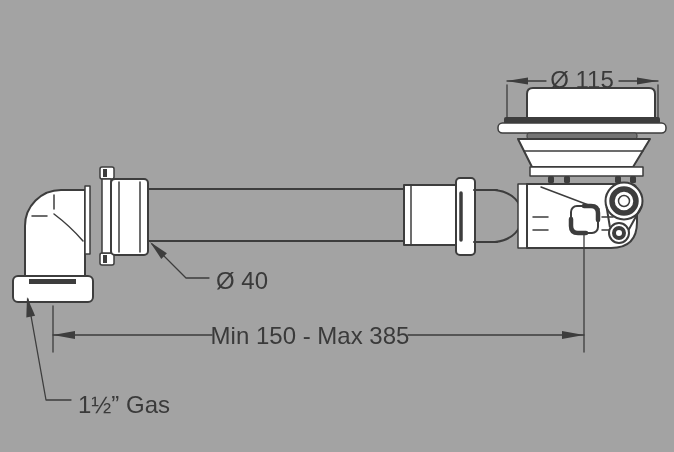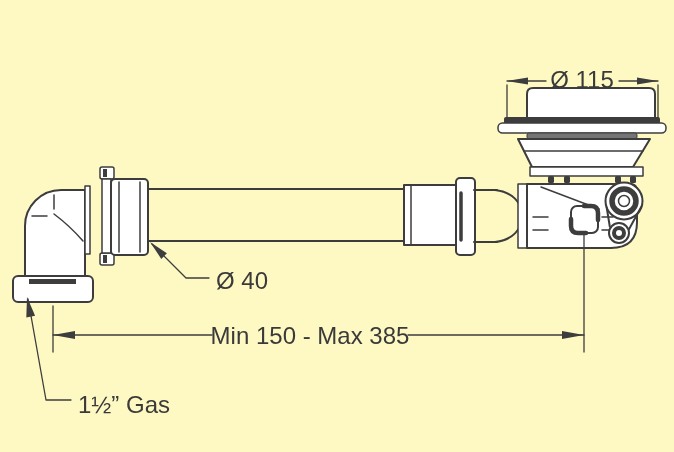--- a/index.html
+++ b/index.html
@@ -1,17 +1,17 @@
 <!DOCTYPE html>
 <html><head>
 <meta charset="utf-8">
 <style>
   html,body { margin:0; padding:0; background:#ffffff; }
   .canvas {
-    position:relative; width:674px; height:452px; background:#fef9c3; overflow:hidden;
+    position:relative; width:674px; height:452px; background:#a3a3a3; overflow:hidden;
     font-family:"Liberation Sans", sans-serif;
   }
   svg { display:block; }
   .part  { fill:#ffffff; stroke:#3d3d3d; stroke-width:2; stroke-linejoin:round; }
   .ln    { fill:none; stroke:#3d3d3d; stroke-width:2; stroke-linecap:round; stroke-linejoin:round; }
   .thin  { stroke-width:1.5; }
   .hair  { stroke-width:1.3; }
   .thick { stroke-width:4.5; }
   .dark  { fill:#3d3d3d; stroke:none; }
   .gasket{ fill:#757575; stroke:#3d3d3d; stroke-width:1; }

